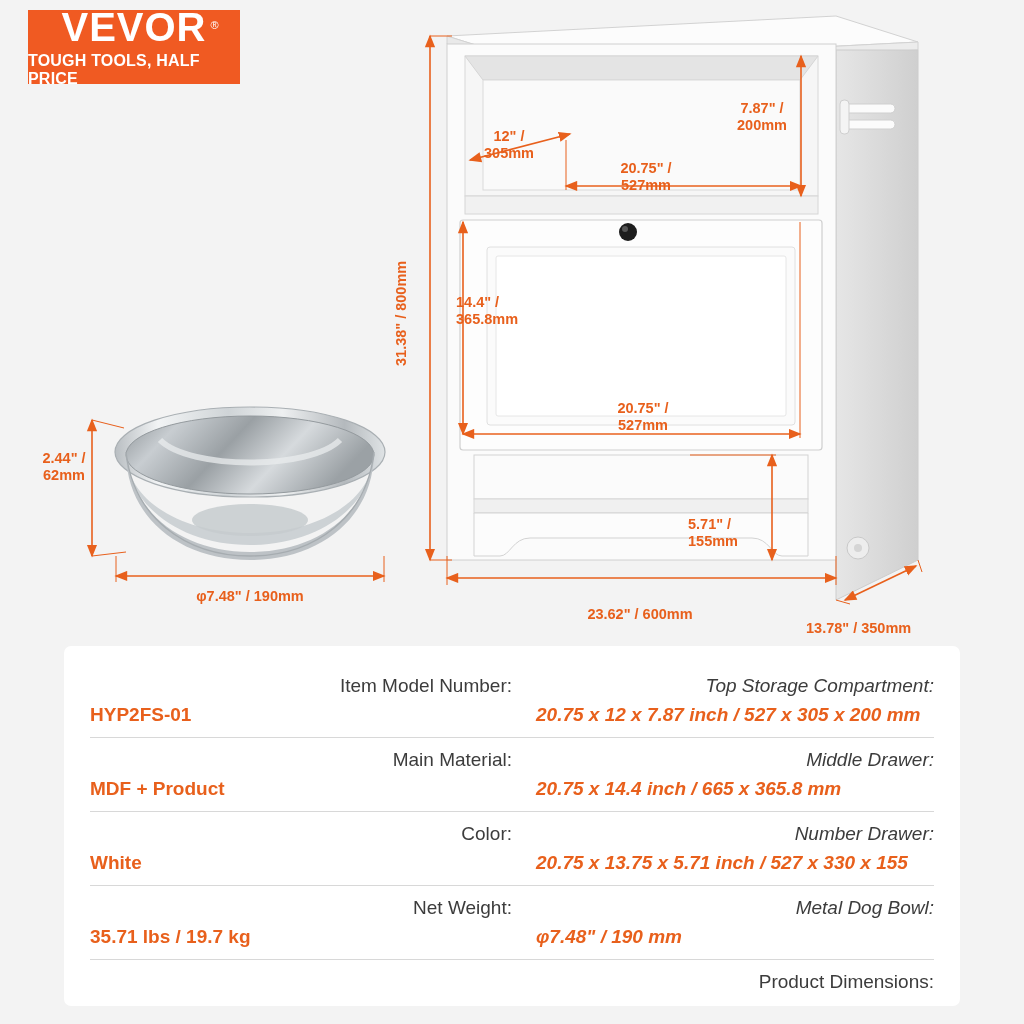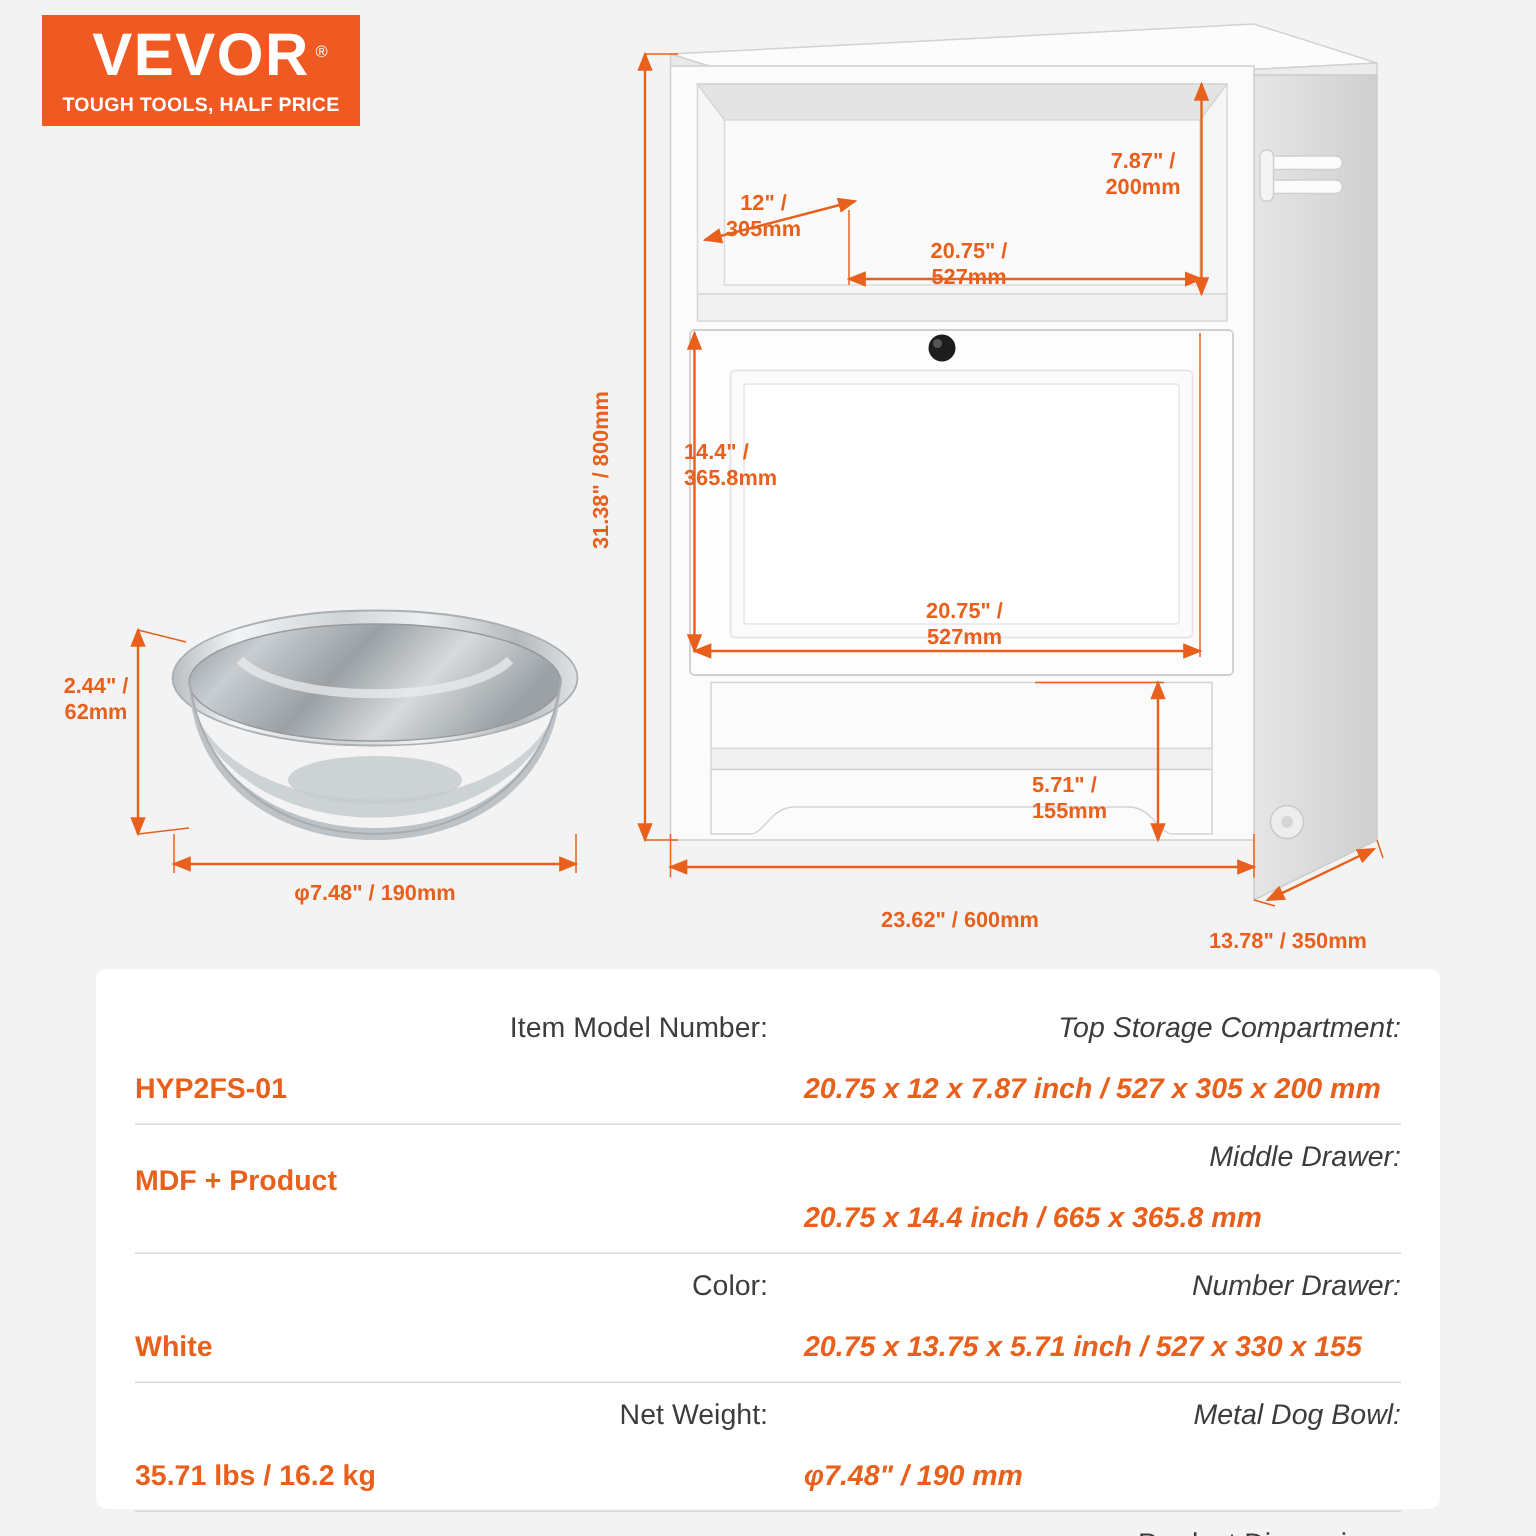--- a/index.html
+++ b/index.html
@@ -17,21 +17,21 @@
     position:absolute;left:28px;top:10px;width:212px;height:74px;
     background:#f05a22;
     display:flex;flex-direction:column;align-items:center;justify-content:center;
   }
   .logo-word{
     color:#ffffff;font-weight:bold;font-size:40px;letter-spacing:1px;line-height:40px;
     position:relative;
   }
   .logo-reg{position:absolute;right:-13px;top:-2px;font-size:11px;font-weight:normal;}
   .logo-sub{
-    color:#ffffff;font-size:13px;font-weight:bold;letter-spacing:.2px;margin-top:5px;
+    color:#ffffff;font-size:16px;font-weight:bold;letter-spacing:.2px;margin-top:5px;
   }
 
   
   .diagram{position:absolute;left:0;top:0;width:1024px;height:640px;}
   svg.dia{position:absolute;left:0;top:0;width:1024px;height:640px;}
 
   .dim-label{
     position:absolute;color:#e8601c;font-size:14.5px;font-weight:bold;line-height:17px;
     text-align:center;white-space:pre-line;
   }
@@ -43,21 +43,21 @@
   
   .spec{
     position:absolute;left:64px;top:646px;width:896px;height:360px;
     background:#ffffff;border-radius:7px;
     padding:18px 26px 10px 26px;box-sizing:border-box;
   }
   .spec-row{display:flex;width:100%;}
   .spec-cell{width:50%;box-sizing:border-box;padding:9px 0 10px 0;}
   .spec-cell.right{padding-left:24px;font-style:italic;}
   .spec-key{color:#3c3c3c;font-size:19px;line-height:25px;text-align:right;}
-  .spec-val{color:#e8601c;font-size:19px;font-weight:bold;line-height:25px;margin-top:16px;}
+  .spec-val{color:#e8601c;font-size:19px;font-weight:bold;line-height:25px;margin-top:4px;}
   .hr{height:1px;background:#d8d8d8;width:100%;}
   .spec-full{width:100%;padding:9px 0 4px 0;box-sizing:border-box;}
 </style>
 </head>
 <body>
 
 <div class="canvas">
 
   <div class="logo">
     <div class="logo-word">VEVOR
@@ -203,20 +203,21 @@
       </div>
       <div class="spec-cell right">
         <div class="spec-key">Top Storage Compartment:</div>
         <div class="spec-val">20.75 x 12 x 7.87 inch / 527 x 305 x 200 mm</div>
       </div>
     </div>
     <div class="hr"></div>
 
     <div class="spec-row">
       <div class="spec-cell">
+        <div class="spec-key">Main Material:</div>
         <div class="spec-val">MDF + Product</div>
       </div>
       <div class="spec-cell right">
         <div class="spec-key">Middle Drawer:</div>
         <div class="spec-val">20.75 x 14.4 inch / 665 x 365.8 mm</div>
       </div>
     </div>
     <div class="hr"></div>
 
     <div class="spec-row">
@@ -227,21 +228,21 @@
       <div class="spec-cell right">
         <div class="spec-key">Number Drawer:</div>
         <div class="spec-val">20.75 x 13.75 x 5.71 inch / 527 x 330 x 155</div>
       </div>
     </div>
     <div class="hr"></div>
 
     <div class="spec-row">
       <div class="spec-cell">
         <div class="spec-key">Net Weight:</div>
-        <div class="spec-val">35.71 lbs / 16.2 kg</div>
+        <div class="spec-val">35.71 lbs / 19.7 kg</div>
       </div>
       <div class="spec-cell right">
         <div class="spec-key">Metal Dog Bowl:</div>
         <div class="spec-val">φ7.48" / 190 mm</div>
       </div>
     </div>
     <div class="hr"></div>
 
     <div class="spec-full">
       <div class="spec-key">Product Dimensions:</div>

